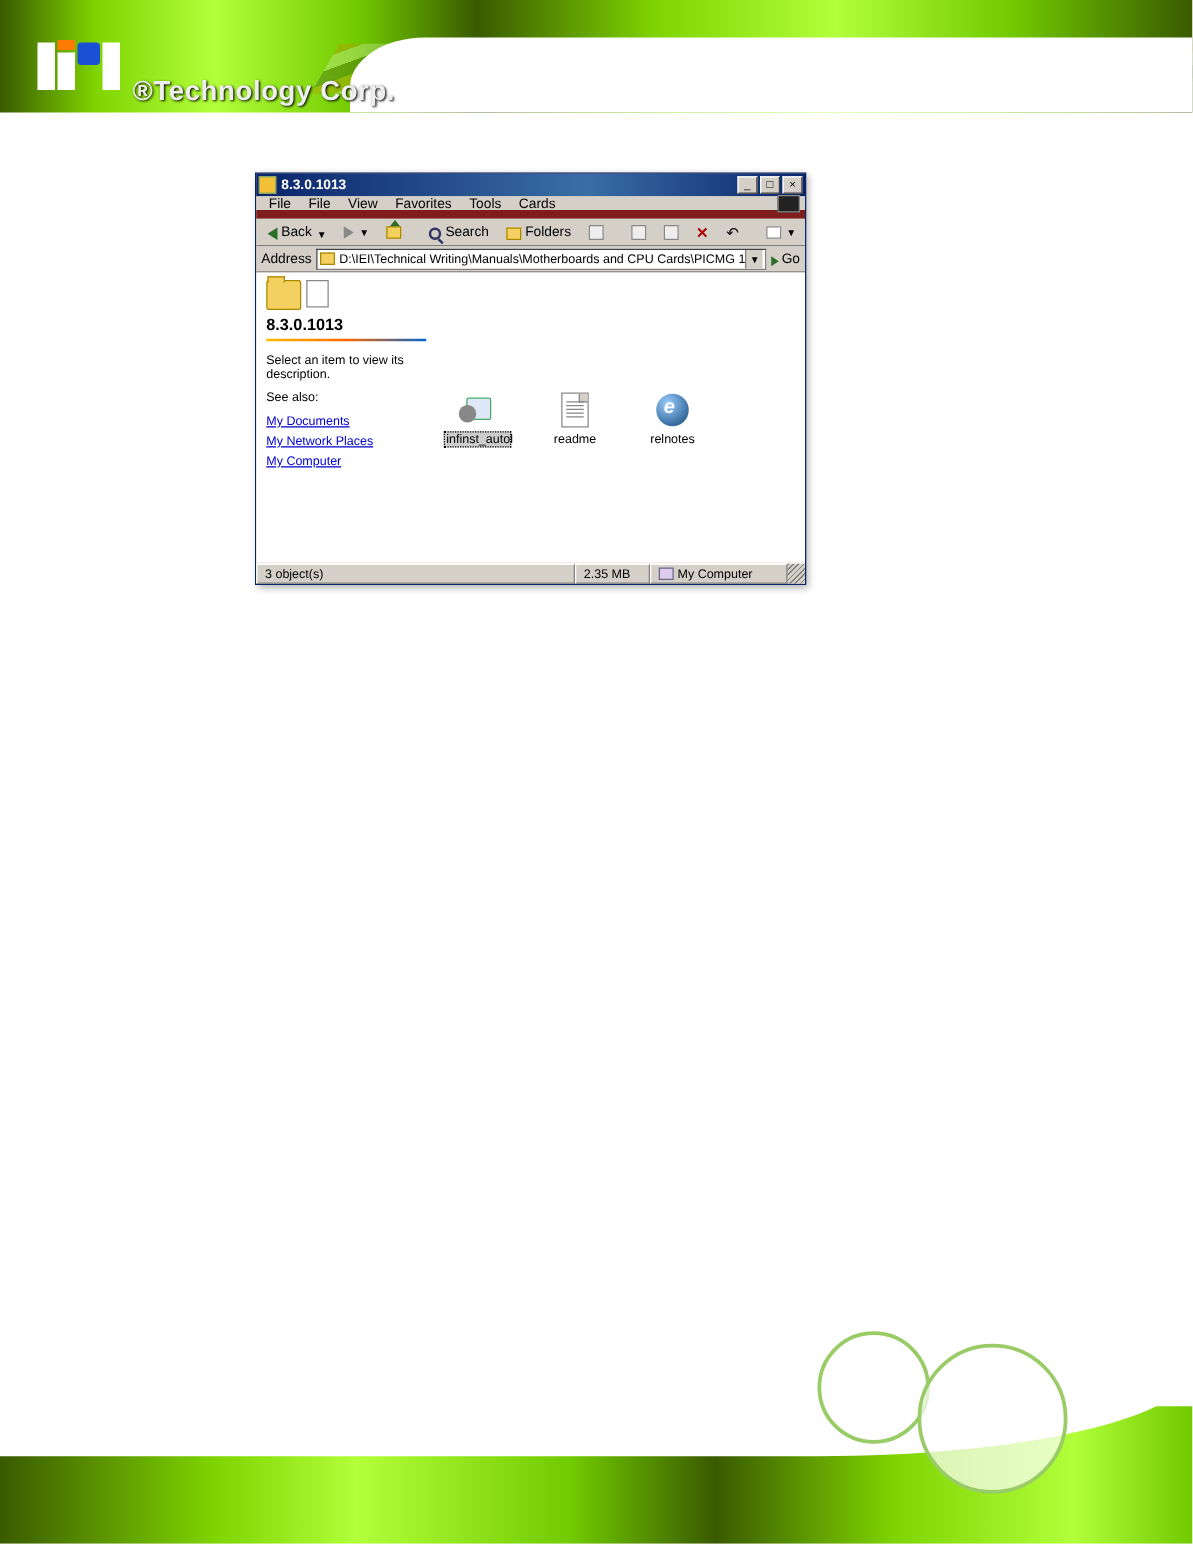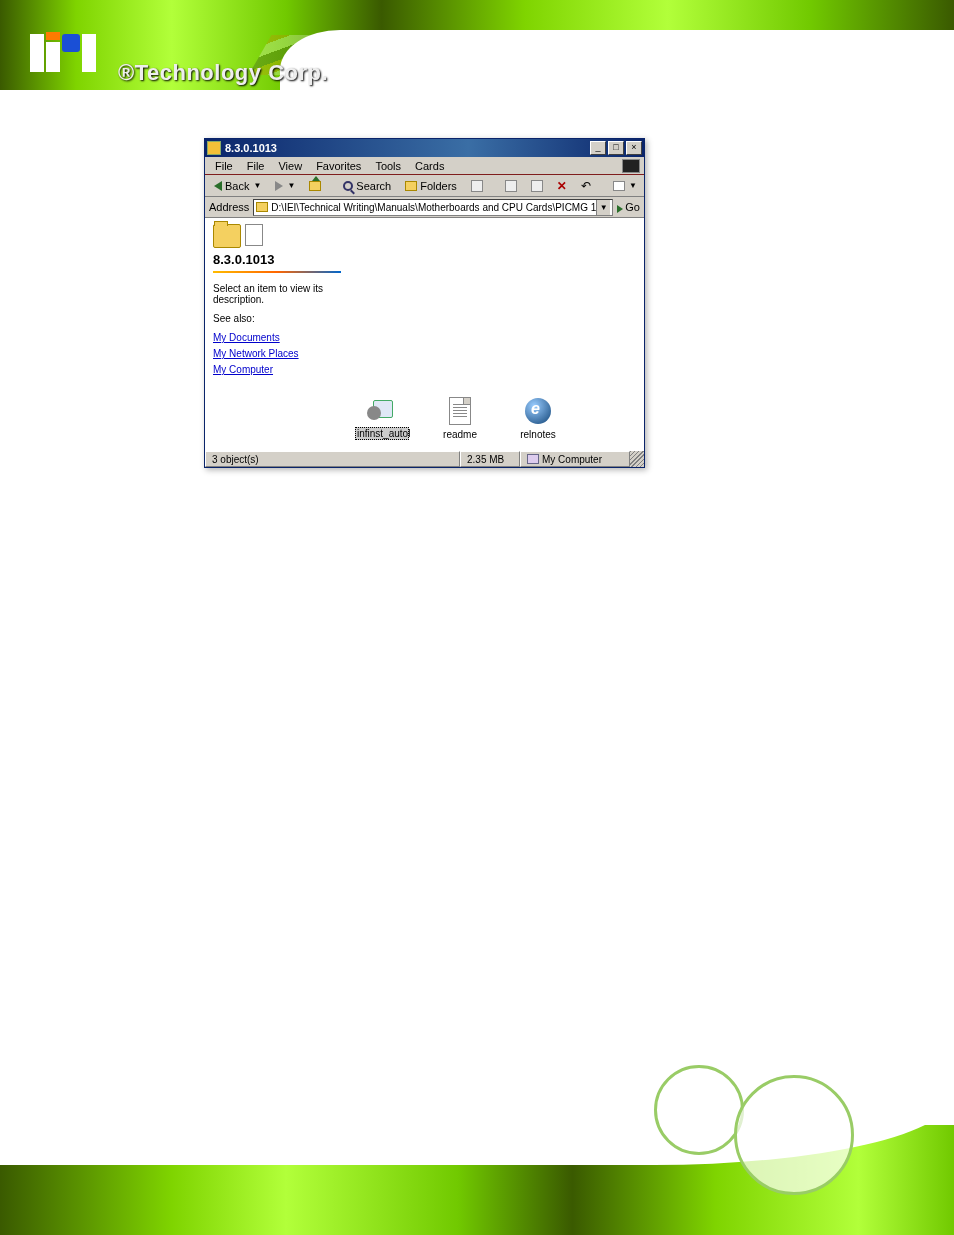--- a/index.html
+++ b/index.html
@@ -29,21 +29,21 @@
   .header-decor .slash{
     position:absolute;
     top:35px; left:260px; width:700px; height:40px;
     background: repeating-linear-gradient(-25deg,#d97a00 0 12px,#222 12px 24px,#fff 24px 36px);
     opacity:.25;
     transform:skewX(-30deg);
   }
   .logo-block{
     position:absolute;
     top:20px; left:30px;
-    display:flex; align-items:center; gap:18px;
+    display:flex; align-items:center; gap:6px;
     color:#fff;
   }
   .logo-mark{
     display:flex; gap:2px; align-items:flex-end;
   }
   .logo-mark .bar{ width:14px; background:#fff; }
   .logo-mark .b1{ height:38px; }
   .logo-mark .b2{ height:30px; position:relative;}
   .logo-mark .b2::before{content:"";position:absolute;top:-10px;left:0;width:14px;height:8px;background:#ff7a00;}
   .logo-mark .dot{ width:18px; height:18px; background:#1a4fd6; border-radius:3px; position:relative; top:-20px;}
@@ -91,29 +91,29 @@
     height:18px;
     background:linear-gradient(90deg,#0a246a,#3a6ea5 60%,#0a246a);
     color:#fff; display:flex; align-items:center; padding:0 2px;
   }
   .titlebar .ticon{ width:14px;height:14px;background:#f4c038;border:1px solid #8a6; margin-right:4px;}
   .titlebar .ttext{ flex:1; font-weight:bold; font-size:11px;}
   .winbtns{ display:flex; gap:2px;}
   .winbtn{ width:16px;height:14px;background:#d4d0c8;border:1px solid #fff;border-right-color:#404040;border-bottom-color:#404040; font-size:9px; line-height:10px; text-align:center; color:#000; cursor:default;}
   .menubar{
     height:18px; background:#d4d0c8; display:flex; align-items:center; padding:0 4px; gap:2px;
-    border-bottom:1px solid #7f1d1d;
+    border-bottom:7px solid #7f1d1d;
   }
   .menubar span{ padding:1px 6px; cursor:default;}
   .menubar .go-ie{ margin-left:auto; width:18px;height:14px;background:#222;border:1px solid #888;}
   .toolbar{
     height:22px; background:#d4d0c8; display:flex; align-items:center; padding:0 4px; gap:4px;
     border-bottom:1px solid #808080;
   }
-  .tbtn{ display:flex; align-items:center; gap:3px; padding:1px 4px; border:1px solid transparent; cursor:default; font-size:11px;}
+  .tbtn{ display:flex; align-items:flex-end; gap:3px; padding:1px 4px; border:1px solid transparent; cursor:default; font-size:11px;}
   .tb-sep{ width:1px;height:16px;background:#808080;margin:0 2px;}
   .icon-back{ width:0;height:0;border-top:5px solid transparent;border-bottom:5px solid transparent;border-right:8px solid #2a6e2a; margin-top:1px;}
   .icon-fwd{ width:0;height:0;border-top:5px solid transparent;border-bottom:5px solid transparent;border-left:8px solid #888; margin-top:1px;}
   .icon-up{ width:12px;height:10px;border:1px solid #a80;background:#f4d060;position:relative;}
   .icon-up::after{content:"";position:absolute;left:2px;top:-6px;width:0;height:0;border-left:4px solid transparent;border-right:4px solid transparent;border-bottom:5px solid #2a6e2a;}
   .icon-search{ width:10px;height:10px;border:2px solid #336;border-radius:50%;position:relative;}
   .icon-search::after{content:"";position:absolute;right:-4px;bottom:-4px;width:5px;height:2px;background:#336;transform:rotate(45deg);}
   .icon-folders{ width:12px;height:10px;border:1px solid #a80;background:#f4d060;}
   .icon-small{ width:12px;height:12px;border:1px solid #888;background:#eee;}
   .icon-x{ font-weight:bold;color:#a00;font-size:12px;}
@@ -142,21 +142,21 @@
   }
   .lp-icons{ display:flex; gap:4px; margin-bottom:4px;}
   .lp-icons .bigf{ width:28px;height:24px;background:#f4d060;border:1px solid #a80;border-radius:2px;position:relative;}
   .lp-icons .bigf::before{content:"";position:absolute;left:0;top:-4px;width:12px;height:4px;background:#f4d060;border:1px solid #a80;border-bottom:none;}
   .lp-icons .doc{ width:18px;height:22px;background:#fff;border:1px solid #888;}
   .lp-title{ font-size:13px; font-weight:bold; margin-bottom:4px;}
   .lp-hr{ height:2px;background:linear-gradient(90deg,#fb0,#f60,#06c);margin-bottom:10px;}
   .lp-txt{ margin-bottom:8px;}
   .lp-link{ color:#0000cc; text-decoration:underline; display:block; margin:5px 0; cursor:default;}
   .rightpane{
-    flex:1; padding:10px 6px; display:flex; gap:24px; align-items:flex-end;
+    flex:1; padding:10px 6px; display:flex; gap:24px; align-items:center;
   }
   .fileitem{ width:54px; text-align:center; font-size:10px; cursor:default;}
   .fileitem .fi-icon{ height:32px; display:flex;align-items:center;justify-content:center;margin-bottom:2px;}
   .fi-exe{ width:30px;height:26px;position:relative;}
   .fi-exe .box{position:absolute;left:6px;top:4px;width:20px;height:18px;background:#dfe8f6;border:1px solid #4a6;border-radius:2px;}
   .fi-exe .gear{position:absolute;left:0;top:10px;width:14px;height:14px;border-radius:50%;background:#888;}
   .fi-txt{ width:22px;height:28px;background:#fff;border:1px solid #888;position:relative;}
   .fi-txt::before{content:"";position:absolute;right:0;top:0;width:6px;height:6px;background:#d4d0c8;border-left:1px solid #888;border-bottom:1px solid #888;}
   .fi-txt::after{content:"";position:absolute;left:3px;top:6px;right:3px;height:1px;background:#888;box-shadow:0 3px #888,0 6px #888,0 9px #888,0 12px #888;}
   .fi-ie{ width:26px;height:26px;border-radius:50%;background:radial-gradient(circle at 35% 30%,#9cf,#147);position:relative;}

